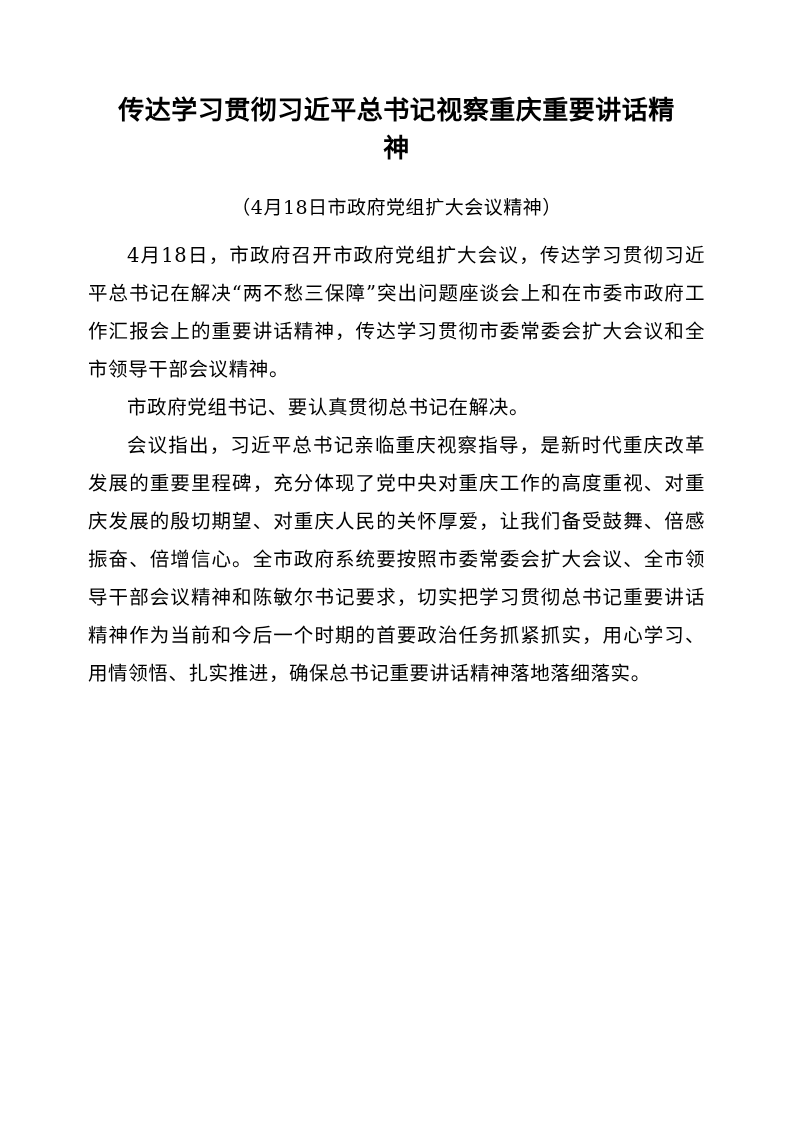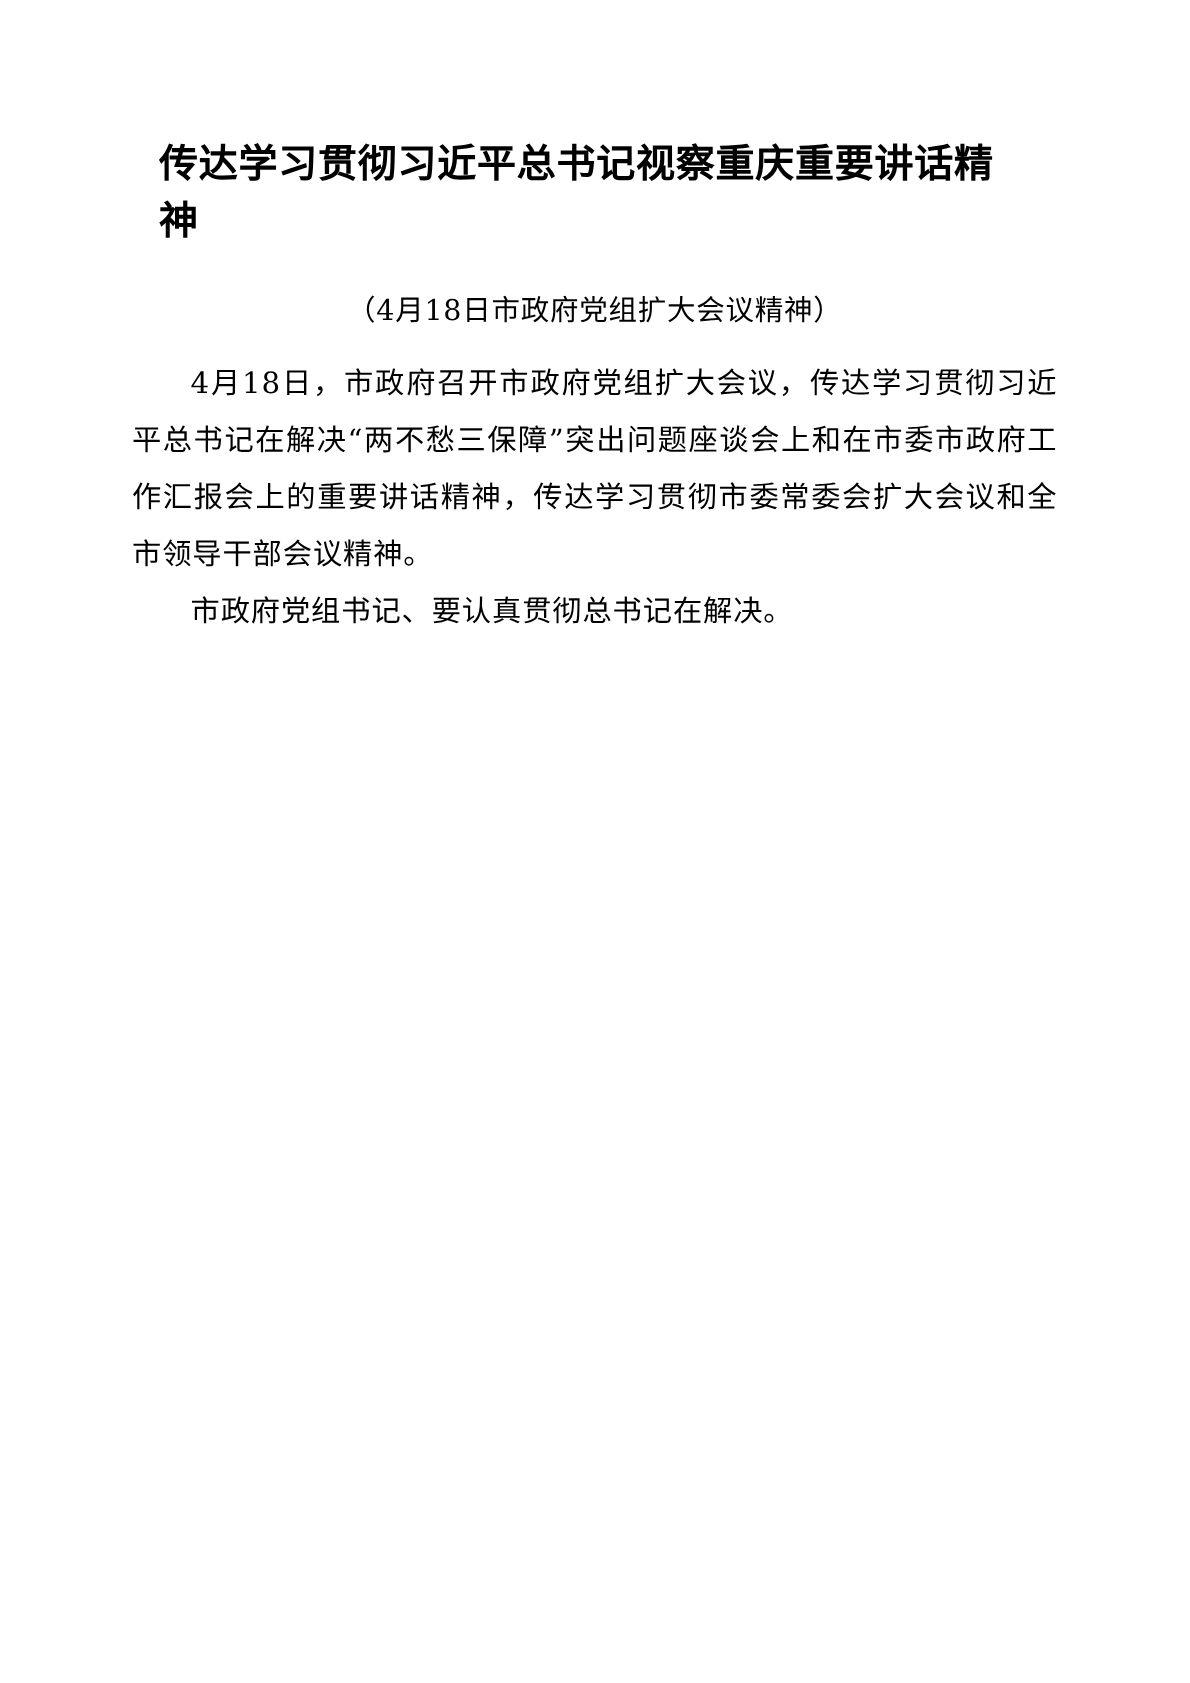--- a/index.html
+++ b/index.html
@@ -20,21 +20,21 @@
     height: 1122px;
     box-sizing: border-box;
     padding: 78px 88px 60px 88px;
     background: #ffffff;
   }
   .doc-title {
     font-family: "DejaVu Sans", "Liberation Sans", sans-serif;
     font-weight: bold;
     font-size: 26px;
     line-height: 1.45;
-    text-align: left;
+    text-align: center;
     letter-spacing: 0.5px;
     margin: 14px 18px 0 18px;
     color: #000000;
   }
   .doc-subtitle {
     font-family: "DejaVu Serif", "Liberation Serif", serif;
     font-size: 19px;
     line-height: 1.5;
     text-align: center;
     margin: 26px 0 0 0;
@@ -61,15 +61,16 @@
 
 <div class="page">
 
   <h1 class="doc-title">传达学习贯彻习近平总书记视察重庆重要讲话精神</h1>
 
   <div class="doc-subtitle">（4月18日市政府党组扩大会议精神）</div>
 
   <div class="body-text">
     <p class="para">4月18日，市政府召开市政府党组扩大会议，传达学习贯彻习近平总书记在解决“两不愁三保障”突出问题座谈会上和在市委市政府工作汇报会上的重要讲话精神，传达学习贯彻市委常委会扩大会议和全市领导干部会议精神。</p>
     <p class="para">市政府党组书记、要认真贯彻总书记在解决。</p>
+    <p class="para">会议指出，习近平总书记亲临重庆视察指导，是新时代重庆改革发展的重要里程碑，充分体现了党中央对重庆工作的高度重视、对重庆发展的殷切期望、对重庆人民的关怀厚爱，让我们备受鼓舞、倍感振奋、倍增信心。全市政府系统要按照市委常委会扩大会议、全市领导干部会议精神和陈敏尔书记要求，切实把学习贯彻总书记重要讲话精神作为当前和今后一个时期的首要政治任务抓紧抓实，用心学习、用情领悟、扎实推进，确保总书记重要讲话精神落地落细落实。</p>
   </div>
 
 </div>
 
 </body></html>

